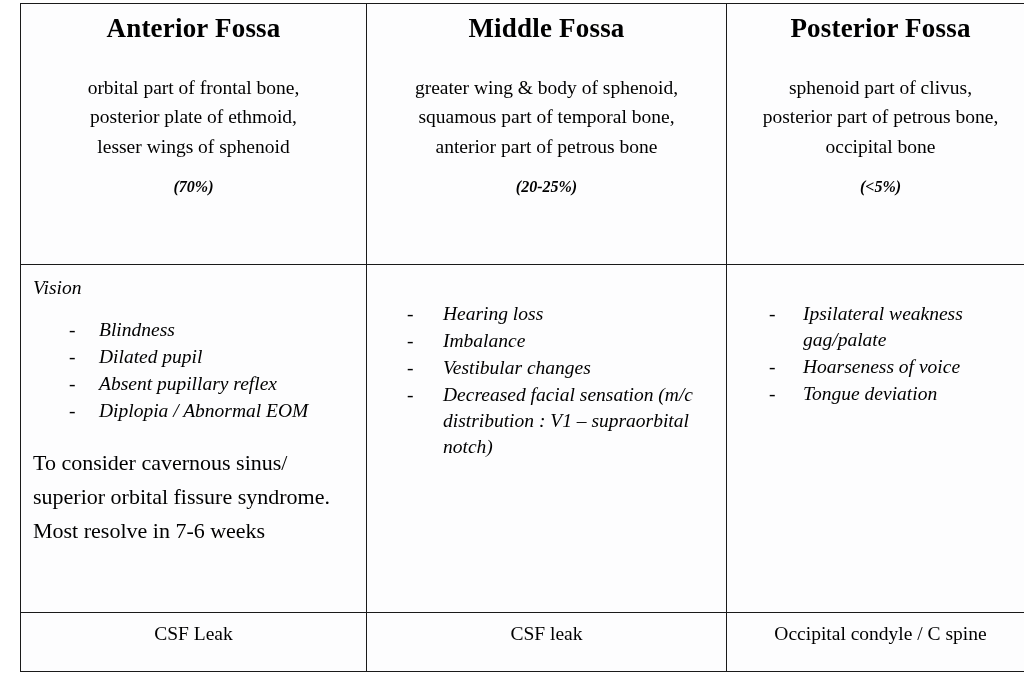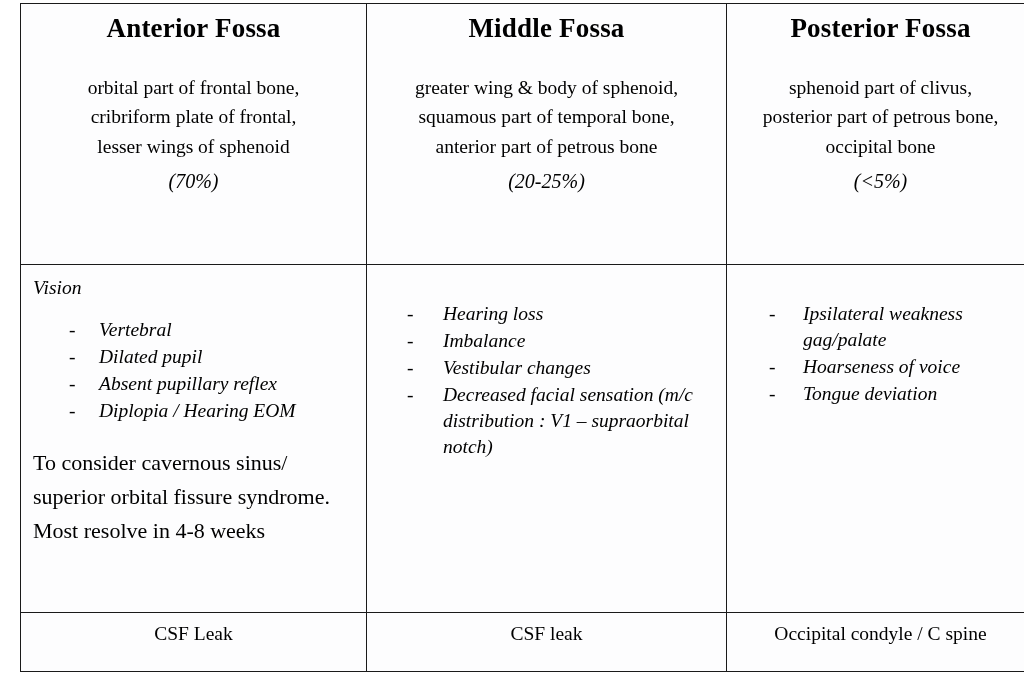--- a/index.html
+++ b/index.html
@@ -50,24 +50,24 @@
     margin-top: 10px;
     letter-spacing: 0.2px;
   }
   .fossa-bones {
     font-size: 19.5px;
     line-height: 1.52;
     margin-top: 29px;
   }
   .fossa-bones div { white-space: nowrap; }
   .fossa-pct {
-    font-size: 20px;
-    font-weight: normal;
+    font-size: 16px;
+    font-weight: bold;
     font-style: italic;
-    margin-top: 8px;
+    margin-top: 16px;
   }
 
   
   .cell-symptoms { height: 283px; margin-top: 23px; }
 
   .symptom-heading {
     font-style: italic;
     font-size: 19.5px;
     margin: 12px 0 0 12px;
   }
@@ -140,21 +140,21 @@
     <col class="col-posterior">
   </colgroup>
   <tbody>
 
     <tr>
 
       <td class="cell-header">
         <div class="fossa-title">Anterior Fossa</div>
         <div class="fossa-bones">
           <div>orbital part of frontal bone,</div>
-          <div>cribriform plate of frontal,</div>
+          <div>posterior plate of ethmoid,</div>
           <div>lesser wings of  sphenoid</div>
         </div>
         <div class="fossa-pct">(70%)</div>
       </td>
 
       <td class="cell-header">
         <div class="fossa-title">Middle Fossa</div>
         <div class="fossa-bones">
           <div>greater wing &amp; body of sphenoid,</div>
           <div>squamous part of temporal bone,</div>
@@ -174,39 +174,39 @@
       </td>
     </tr>
 
     <tr>
 
       <td class="cell-symptoms">
         <div class="symptom-heading">Vision</div>
         <ul class="bullets anterior-bullets">
           <li>
             <span class="dash">-</span>
-            <span>Vertebral</span>
+            <span>Blindness</span>
           </li>
           <li>
             <span class="dash">-</span>
             <span>Dilated pupil</span>
           </li>
           <li>
             <span class="dash">-</span>
             <span>Absent pupillary reflex</span>
           </li>
           <li>
             <span class="dash">-</span>
-            <span>Diplopia / Hearing EOM</span>
+            <span>Diplopia / Abnormal EOM</span>
           </li>
         </ul>
         <div class="symptom-note">
           <div>To consider cavernous sinus/</div>
           <div>superior orbital fissure syndrome.</div>
-          <div>Most resolve in 4-8 weeks</div>
+          <div>Most resolve in 7-6 weeks</div>
         </div>
       </td>
 
       <td class="cell-symptoms">
         <ul class="bullets middle-bullets">
           <li>
             <span class="dash">-</span>
             <span>Hearing loss</span>
           </li>
           <li>

